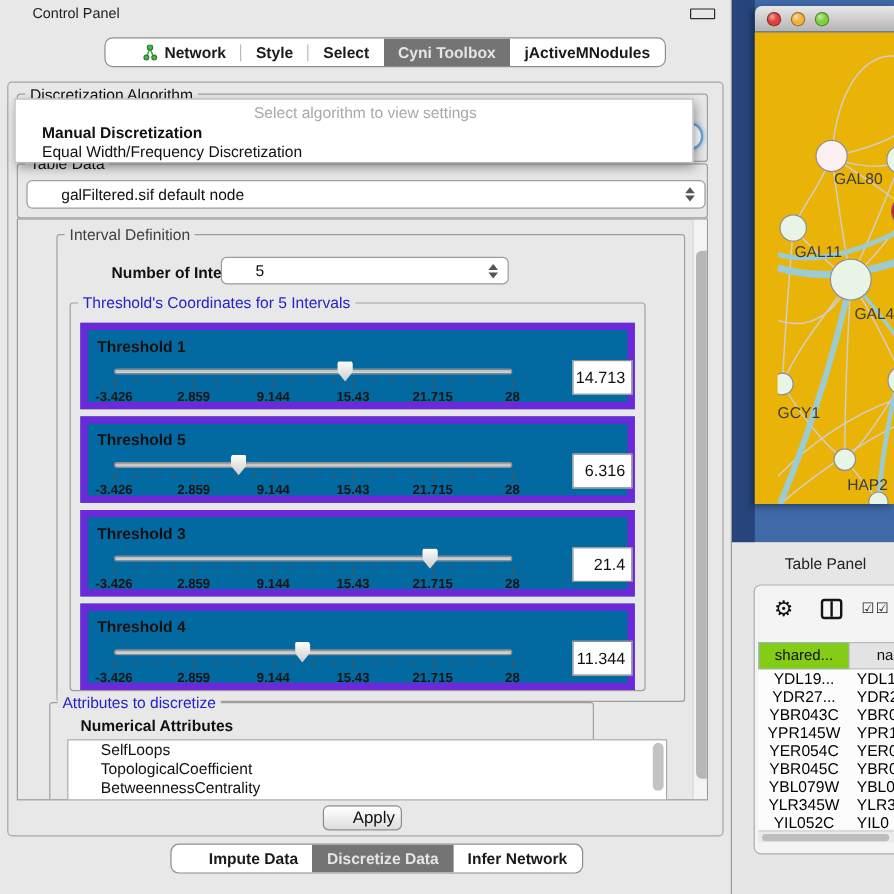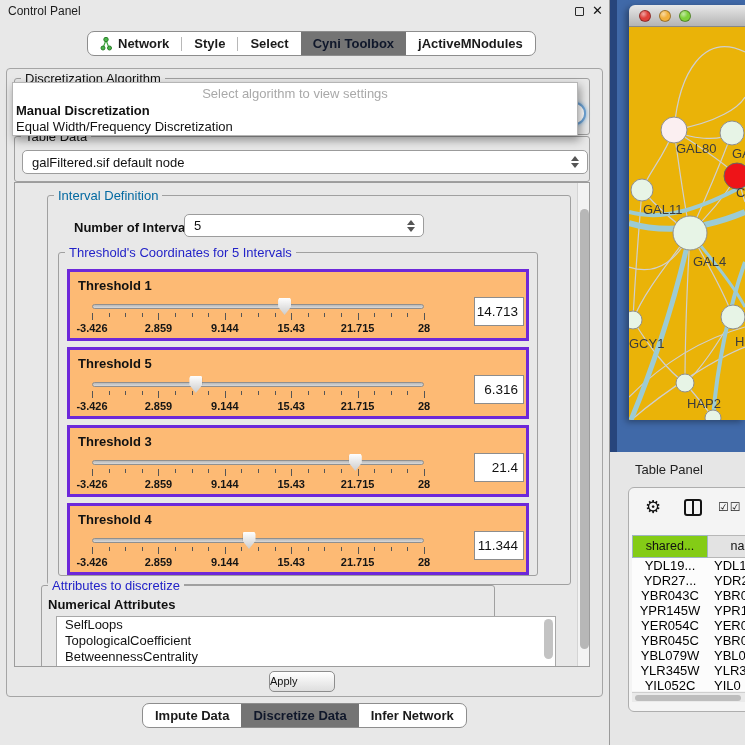--- a/index.html
+++ b/index.html
@@ -1,39 +1,39 @@
 <!DOCTYPE html>
 <html><head>
 <meta charset="utf-8">
 <style>
   * { margin:0; padding:0; box-sizing:border-box; }
   html,body { width:745px; height:745px; }
   body { font-family:"Liberation Sans","DejaVu Sans",sans-serif; font-size:13px; color:#111;
          position:relative; overflow:hidden; background:#e8e8e8; }
-  .abs { position:absolute; }
+  .abs { position:absolute;padding-left:19px; }
 
   
   #control-panel { left:0; top:0; width:610px; height:745px; background:#e8e8e8; border-right:1px solid #9a9a9a; }
   #cp-titlebar { left:0; top:0; width:610px; height:22px; }
   #cp-title { left:8px; top:0; line-height:22px; font-size:12px; color:#1c1c1c; }
   #float-icon { left:575px; top:7px; width:9px; height:9px; border:1.5px solid #2a2a2a; border-radius:1px; }
   #close-icon { left:592px; top:2px; font-size:13px; font-weight:bold; color:#111; line-height:18px; }
 
   .segbar { display:flex; background:#fff; border:1px solid #8d8d8d; border-radius:7px; overflow:hidden; height:25px; }
   .seg { padding:0 12px; line-height:23px; font-weight:600; font-size:13px; color:#1a1a1a; white-space:nowrap; display:flex; align-items:center; }
-  .seg.selected { background:#747474; color:#0f172a;text-align:right; }
+  .seg.selected { background:#747474; color:#e5e5e5;text-align:right; }
   .seg-sep { width:1px; height:14px; background:#b8b8b8; margin:auto 0; }
   #top-tabs { left:87px; top:31px; }
   #bottom-tabs { left:142px; top:703px; }
 
   #outer-panel { left:6px; top:68px; width:597px; height:629px; border:1px solid #a5a5a5; border-radius:4px; background:#e8e8e8; }
 
   .groupbox { border:1px solid #a0a0a0; border-radius:3px; }
   .group-label { position:absolute; top:-8px; left:6px; background:#e8e8e8; padding:0 4px; font-size:13px; color:#111; white-space:nowrap; }
-  .group-label.green { color:#0369a1; }
+  .group-label.green { color:#404040; }
   .group-label.blue { color:#2323c8; }
 
   #disc-group { left:14px; top:78px; width:576px; height:57px; }
   #disc-combo { left:22px; top:102px; width:564px; height:23px; background:#fff; border:2px solid #6da3d6; border-radius:11px; box-shadow:0 0 4px #7ab0dd; }
 
   #algo-popup { left:12px; top:82px; width:566px; height:54px; background:#fff; border:1px solid #b5b5b5; box-shadow:2px 4px 9px rgba(0,0,0,.4); z-index:40; }
   #algo-placeholder { left:0; top:3px; width:100%; text-align:center; color:#a9a9a9; font-size:13px; }
   #algo-opt1 { left:3px; top:20px; font-weight:bold; font-size:13px; }
   #algo-opt2 { left:3px; top:36px; font-size:13px; }
 
@@ -48,41 +48,41 @@
 
   #scrollpane { left:14px; top:182px; width:576px; height:485px; border:1px solid #9c9c9c; background:#e8e8e8; overflow:hidden; }
   #main-vscroll { left:562px; top:0; width:13px; height:483px; background:#f3f3f3; border-left:1px solid #d4d4d4; }
   #main-vscroll-thumb { left:2px; top:26px; width:9px; height:440px; background:#b7b7b7; border-radius:5px; }
 
   #interval-group { left:32px; top:12px; width:524px; height:390px; }
   #noi-label { left:26px; top:24px; font-weight:bold; font-size:13px; }
   #noi-combo { left:136px; top:18px; width:240px; height:23px; }
   #thresh-group { left:10px; top:56px; width:480px; height:324px; }
 
-  .threshold-panel { position:absolute; left:8px; width:462px; height:72px; border:3px solid #6d28d9; background:#fdba74; }
+  .threshold-panel { position:absolute; left:8px; width:462px; height:72px; border:6px solid #6d28d9; background:#0369a1; }
   .th-label { position:absolute; left:8px; top:6px; font-weight:bold; font-size:13px; }
   .track { position:absolute; left:22px; top:32px; width:332px; height:5px; border:1px solid #8f8f8f; border-radius:3px; background:linear-gradient(#b9b9b9,#d8d8d8); }
   .thumb { position:absolute; top:-7px; width:13px; height:17px; background:linear-gradient(#fefefe,#cccccc);
            clip-path:polygon(8% 0,92% 0,100% 12%,100% 52%,50% 100%,0 52%,0 12%); filter:drop-shadow(0 0 1px #666); }
   .ticks { position:absolute; left:22px; top:41px; width:332px; height:8px; }
   .tick { position:absolute; top:0; width:1px; height:4px; background:#555; }
   .tick.major { height:7px; }
   .tick-labels { position:absolute; left:22px; top:50px; width:332px; height:12px; }
   .tick-labels span { position:absolute; transform:translateX(-50%); font-size:11px; font-weight:600; color:#151515; white-space:nowrap; }
   .th-value { position:absolute; left:404px; top:25px; width:50px; height:29px; background:#fff; border:1px solid #8d8d8d;
               font-size:13.5px; text-align:right; line-height:28px; padding-right:5px; }
 
   #attr-group { left:26px; top:402px; width:454px; height:110px; }
   #attr-list-label { left:6px; top:11px; font-weight:bold; font-size:13px; }
   #attr-list { left:14px; top:30px; width:500px; height:75px; background:#fff; border:1px solid #a8a8a8; overflow:hidden; }
   .attr-item { padding-left:8px; line-height:16px; font-size:13px; color:#111; white-space:nowrap; }
   #attr-vscroll { position:absolute; right:2px; top:2px; width:9px; height:40px; background:#c3c3c3; border-radius:5px; }
 
   #apply-btn { left:269px; top:671px; width:66px; height:21px; border:1px solid #8d8d8d; border-radius:5px;
-               background:linear-gradient(#ffffff,#dedede); text-align:left; line-height:19px; font-size:11px; }
+               background:linear-gradient(#ffffff,#dedede); text-align:center; line-height:19px; font-size:14px; }
 
   
   #desktop { left:610px; top:0; width:135px; height:452px; background:#4069a8; }
   #desktop-dark-strip { left:610px; top:0; width:7px; height:452px; background:#27457c; }
 
   #net-window { left:629px; top:5px; width:116px; height:415px; border-radius:6px 0 0 0; box-shadow:-3px 2px 6px rgba(0,0,0,.35); }
   #net-titlebar { left:0; top:0; width:116px; height:22px; border-radius:6px 0 0 0;
                   background:linear-gradient(#e8e8e8,#b4b4b4); border-bottom:1px solid #878787; display:flex; align-items:center; padding-left:10px; gap:8px; }
   .traffic { width:12px; height:12px; border-radius:50%; border:1px solid rgba(0,0,0,.35); }
   #net-canvas { left:0; top:22px; width:116px; height:393px; background:#eab308; overflow:hidden; }

